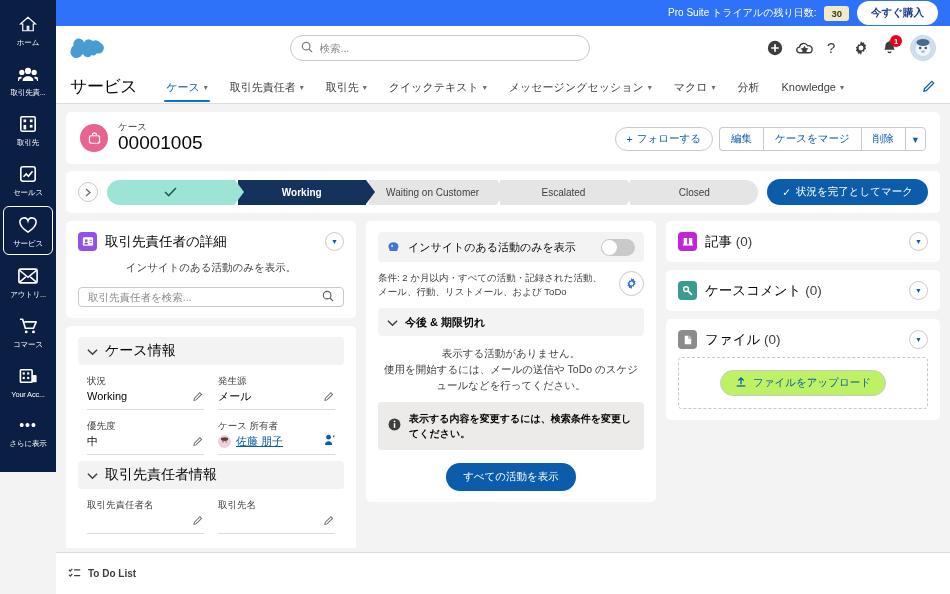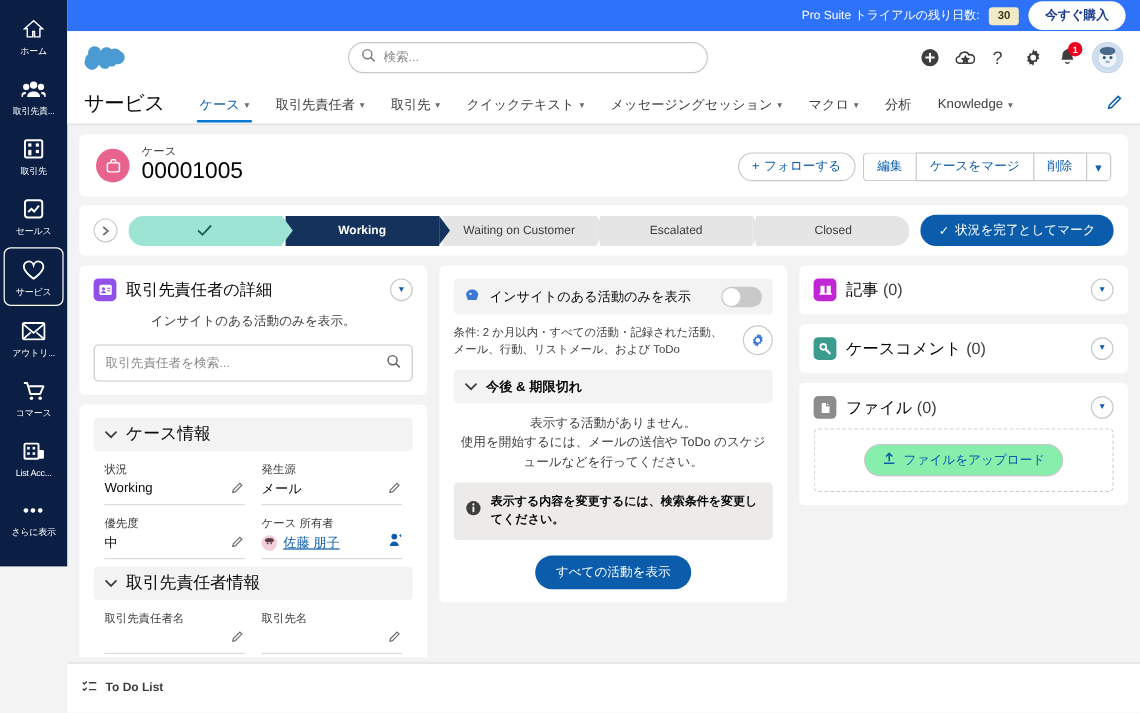--- a/index.html
+++ b/index.html
@@ -176,21 +176,21 @@
   }
   .card-title { font-size: 13.5px; color: #080707; }
   .card-title .count { color: #3e3e3c; }
   .chevron-btn {
     margin-left: auto; width: 19px; height: 19px; border-radius: 50%;
     border: 1px solid #c9c9c9; display: flex; align-items: center; justify-content: center;
     color: #0b5cab; font-size: 7px; cursor: pointer; background: #fff;
   }
   .hint-text { font-size: 10.5px; color: #3e3e3c; text-align: center; margin: 10px 0 12px; }
   .lookup-input {
-    border: 1px solid #c9c9c9; border-radius: 4px; height: 31px;
+    border: 1px solid #c9c9c9; border-radius: 4px; height: 20px;
     display: flex; align-items: center; padding: 0 9px; gap: 7px; cursor: text;
   }
   .lookup-input input {
     border: none; outline: none; flex: 1; font-size: 10.5px; color: #444;
     font-family: "Liberation Sans", sans-serif; background: transparent;
   }
   .lookup-input input::placeholder { color: #8a8a8a; }
 
   
   .section-head {
@@ -267,21 +267,21 @@
   .kn-search input {
     border: none; outline: none; flex: 1; font-size: 10.5px; color: #444;
     font-family: "Liberation Sans", sans-serif; background: transparent;
   }
   .kn-search input::placeholder { color: #8a8a8a; }
   .upload-zone {
     border: 1px dashed #c9c9c9; border-radius: 4px; padding: 12px;
     display: flex; align-items: center; justify-content: center; margin-top: 8px;
   }
   .btn-upload {
-    border: 1px solid #c9c9c9; background: #86efac; color: #0b5cab; font-size: 10.5px;
+    border: 1px solid #c9c9c9; background: #bef264; color: #0b5cab; font-size: 10.5px;
     border-radius: 14px; padding: 5px 14px; cursor: pointer; display: flex;
     align-items: center; gap: 6px; font-family: "Liberation Sans", sans-serif; text-align: center;
   }
 
   
   #utility-bar {
     position: absolute; left: 56px; right: 0; bottom: 0; height: 42px;
     background: #ffffff; border-top: 1px solid #dddbda; display: flex;
     align-items: center; padding: 0 12px; gap: 7px;
   }
@@ -371,21 +371,21 @@
     <span class="rail-icon">
       <svg width="19" height="18" viewBox="0 0 20 20">
           <rect x="1" y="3" width="13" height="14" rx="1" fill="none" stroke="#fff" stroke-width="1.8"></rect>
           <rect x="3.5" y="6" width="2.4" height="2.4"></rect>
           <rect x="8.5" y="6" width="2.4" height="2.4"></rect>
           <rect x="3.5" y="11" width="2.4" height="2.4"></rect>
           <rect x="8.5" y="11" width="2.4" height="2.4"></rect>
           <rect x="14" y="9" width="5" height="8" rx="1"></rect>
         </svg>
     </span>
-    <span class="rail-label">List Acc...</span>
+    <span class="rail-label">Your Acc...</span>
   </div>
 
   <div class="rail-item">
     <span class="rail-icon rail-dots">•••</span>
     <span class="rail-label">さらに表示</span>
   </div>
 
 </nav>
 
 <div id="main-wrap">

